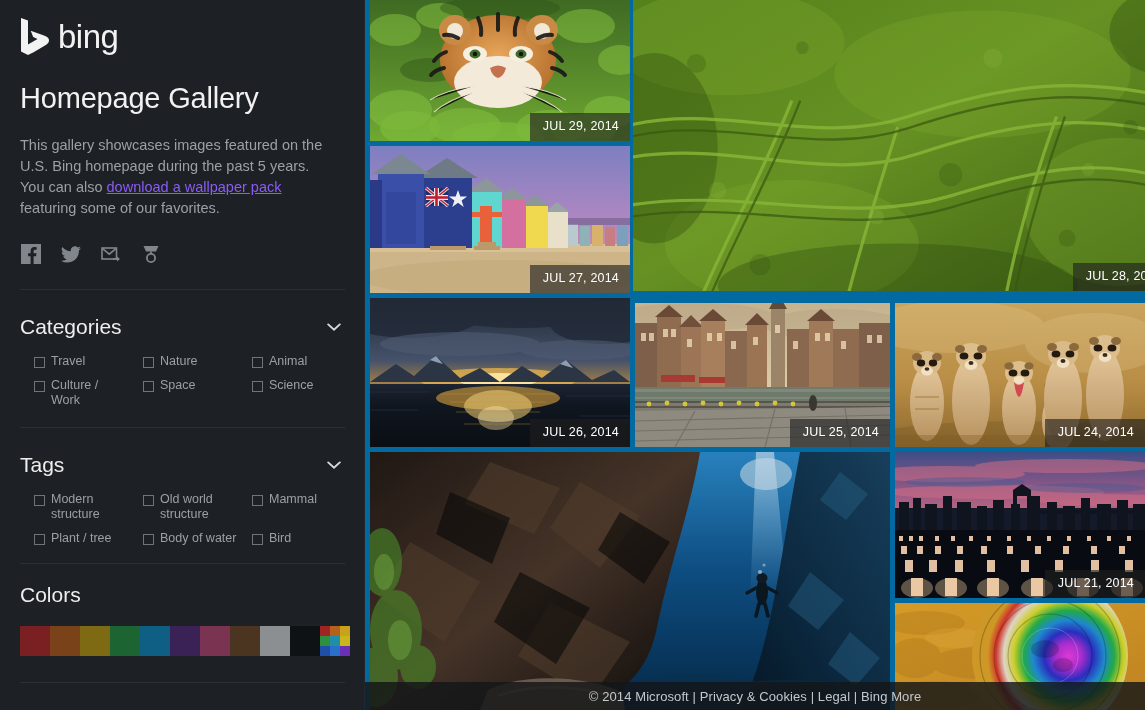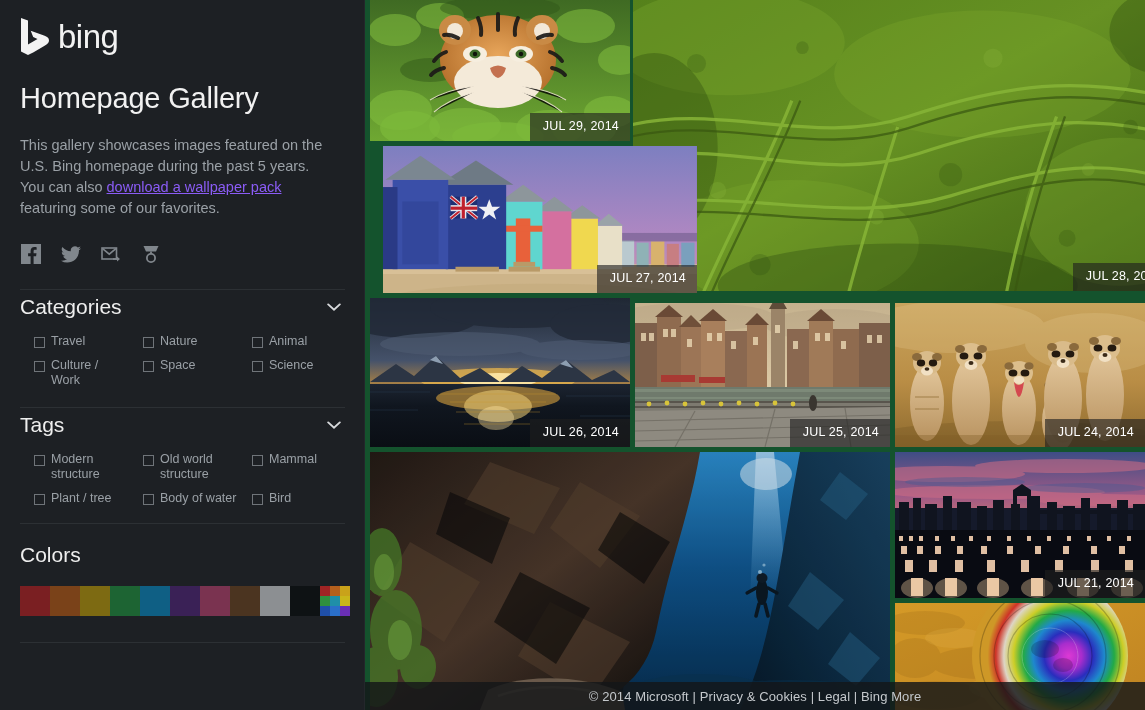--- a/index.html
+++ b/index.html
@@ -40,21 +40,21 @@
     color:#9aa0a6;font-size:14.5px;line-height:21px;
     margin:20px 0 0 0;max-width:320px;
   }
   .intro a{color:#8b5cf6;text-decoration:underline;}
 
   .social-row{display:flex;gap:18px;margin-top:22px;align-items:center;height:26px;}
   .social-icon{width:22px;height:22px;display:block;cursor:pointer;}
 
   .divider{height:1px;background:#2c3034;margin:22px 0 0 0;width:325px;}
 
-  .section{margin-top:4px;width:325px;}
+  .section{margin-top:24px;width:325px;}
   .section-head{
     display:flex;align-items:center;justify-content:space-between;
     width:325px;cursor:pointer;
   }
   .section-title{color:#eeeeee;font-size:21px;font-weight:400;line-height:26px;}
   .chev{width:14px;height:9px;display:block;margin-right:4px;}
 
   .opt-grid{display:flex;flex-wrap:wrap;margin-top:14px;width:340px;}
   .opt{
     display:flex;align-items:flex-start;gap:6px;
@@ -67,21 +67,21 @@
   }
   .opt .lbl{color:#9aa0a6;font-size:12.5px;line-height:15px;}
 
   .swatches{display:flex;margin-top:18px;height:30px;width:330px;}
   .sw{width:30px;height:30px;flex:0 0 30px;cursor:pointer;}
   .sw-multi{display:grid;grid-template-columns:repeat(3,1fr);grid-template-rows:repeat(3,1fr);}
   .sw-multi i{display:block;}
 
   
   .gallery{
-    position:relative;width:780px;height:710px;background:#14532d;
+    position:relative;width:780px;height:710px;background:#0369a1;
     overflow:hidden;
   }
   .tile{position:absolute;overflow:hidden;background:#222;cursor:pointer;}
   .tile .date{
     position:absolute;right:0;bottom:0;
     background:rgba(30,30,30,.62);
     color:#ffffff;font-size:12.5px;line-height:13px;
     padding:7px 11px 8px 13px;letter-spacing:.2px;
     white-space:nowrap;
   }
@@ -381,21 +381,21 @@
           <circle cx="230" cy="205" r="7" fill="#9ccb46"></circle>
             <circle cx="340" cy="55" r="9" fill="#9ccb46"></circle>
           <circle cx="430" cy="160" r="6" fill="#9ccb46"></circle>
             <circle cx="80" cy="180" r="8" fill="#9ccb46"></circle>
         </g>
         <rect width="510" height="291" fill="#0a1405" opacity=".08"></rect>
       </svg>
       <span class="date">JUL 28, 2014</span>
     </div>
 
-    <div class="tile" style="left:18px;top:146px;width:314px;height:147px;">
+    <div class="tile" style="left:5px;top:146px;width:260px;height:147px;">
       <svg class="art" viewBox="0 0 260 147" preserveAspectRatio="none" xmlns="http://www.w3.org/2000/svg">
         <defs>
           <linearGradient id="bh-sky" x1="0" y1="0" x2="0" y2="1">
             <stop offset="0" stop-color="#7d7fc0"></stop>
               <stop offset=".55" stop-color="#b388c2"></stop>
               <stop offset="1" stop-color="#e6a184"></stop>
           </linearGradient>
         </defs>
         <rect width="260" height="147" fill="url(#bh-sky)"></rect>
         <rect y="104" width="260" height="43" fill="#cdb489"></rect>

